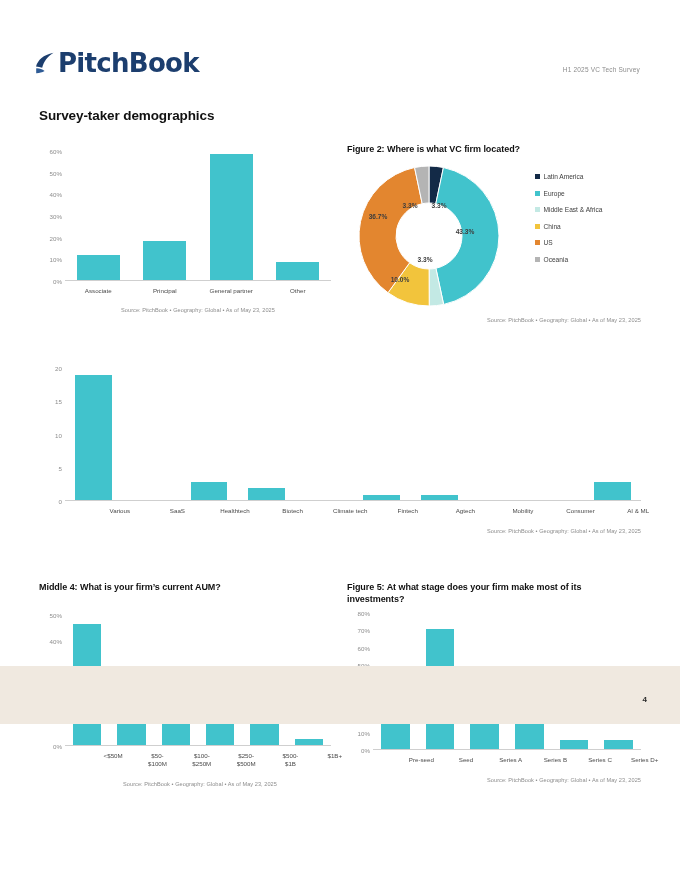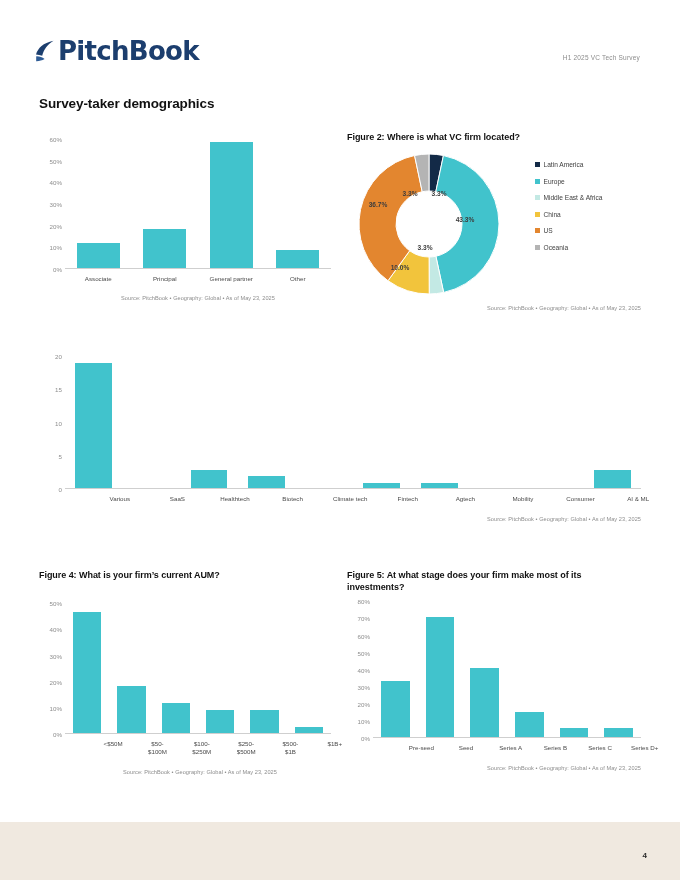--- a/index.html
+++ b/index.html
@@ -6,21 +6,21 @@
   * { box-sizing: border-box; }
   html, body { margin:0; padding:0; }
   body {
     width:680px; height:880px;
     background:#ffffff;
     font-family:"Liberation Sans", sans-serif;
     color:#1b1b1b;
     position:relative;
     overflow:hidden;
   }
-  .page { position:relative; width:680px; height:880px; }
+  .page { position:relative; width:680px; height:712px;margin-top:12px; }
 
   
   .header { position:absolute; left:0; top:0; width:680px; height:82px; }
   .logo { position:absolute; left:35px; top:38px; display:flex; align-items:center; }
   .logo-mark { width:20px; height:22px; margin-right:3px; }
   .logo-text {
     font-family:"DejaVu Sans", sans-serif;
     font-size:26px; font-weight:bold; letter-spacing:-0.7px;
     color:#1c3e6e; line-height:1;
   }
@@ -234,21 +234,21 @@
         <div class="xlabel">Fintech</div>
         <div class="xlabel">Agtech</div>
         <div class="xlabel">Mobility</div>
         <div class="xlabel">Consumer</div>
         <div class="xlabel">AI &amp; ML</div>
       </div>
     <div class="source source-right" style="margin-top:13px;">Source: PitchBook  •  Geography: Global  •  As of May 23, 2025</div>
   </div>
 
   <div class="figure" style="left:39px; top:569px; width:292px;">
-    <div class="fig-title">Figure 4: What is your firm’s current AUM?</div>
+    <div class="fig-title">Middle 4: What is your firm’s current AUM?</div>
     <div class="plot" id="f4-plot" style="height:131px; margin-top:22px;">
       <div class="ylabels" id="f4-y">
           <div class="ylabel" style="top: 100%;">0%</div>
           <div class="ylabel" style="top: 80%;">10%</div>
           <div class="ylabel" style="top: 60%;">20%</div>
           <div class="ylabel" style="top: 40%;">30%</div>
           <div class="ylabel" style="top: 20%;">40%</div>
           <div class="ylabel" style="top: 0%;">50%</div>
         </div>
       <div class="bars" id="f4-bars">

